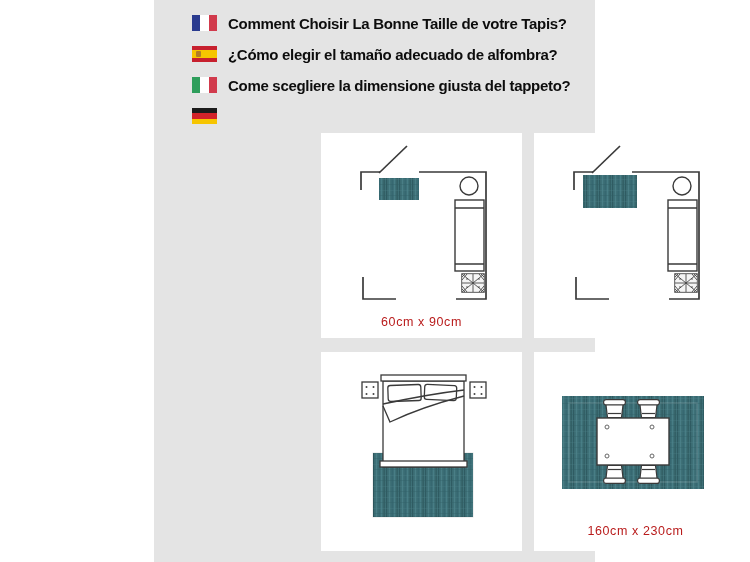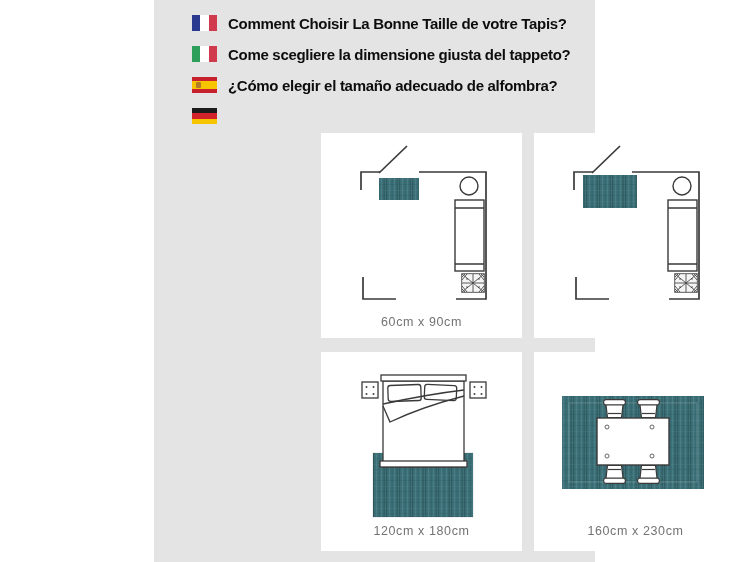--- a/index.html
+++ b/index.html
@@ -29,21 +29,21 @@
   .htext{font-size:15px;font-weight:bold;color:#0d0d0d;letter-spacing:-0.3px;white-space:nowrap;text-align:center;}
   .grid{
     position:absolute;left:167px;top:133px;
     display:grid;grid-template-columns:201px 203px;grid-template-rows:205px 199px;
     column-gap:12px;row-gap:14px;
   }
   .card{background:#ffffff;position:relative;}
   .card svg{display:block;width:100%;height:100%;}
   .size-label{
     position:absolute;left:0;right:0;text-align:center;
-    font-size:12.5px;color:#737373;letter-spacing:0.6px;margin-top:14px;
+    font-size:12.5px;color:#b91c1c;letter-spacing:0.6px;margin-top:14px;
   }
   .lb-top{bottom:9px;}
   .lb-bot{bottom:13px;}
   .defsvg{position:absolute;width:0;height:0;}
 </style>
 </head>
 <body>
 
 <div class="stage">
 
@@ -91,37 +91,37 @@
       <div class="hrow">
         <span class="flag flag-v fr">
           <span class="stripe s1"></span>
             <span class="stripe s2"></span>
             <span class="stripe s3"></span>
         </span>
         <span class="htext">Comment Choisir La Bonne Taille de votre Tapis?</span>
       </div>
 
       <div class="hrow">
-        <span class="flag flag-v it">
-          <span class="stripe s1"></span>
-            <span class="stripe s2"></span>
-            <span class="stripe s3"></span>
-        </span>
-        <span class="htext">Come scegliere la dimensione giusta del tappeto?</span>
-      </div>
-
-      <div class="hrow">
         <span class="flag flag-h es">
           <span class="stripe s1"></span>
             <span class="stripe s2">
               <span class="emblem"></span>
             </span>
             <span class="stripe s3"></span>
         </span>
         <span class="htext">¿Cómo elegir el tamaño adecuado de alfombra?</span>
+      </div>
+
+      <div class="hrow">
+        <span class="flag flag-v it">
+          <span class="stripe s1"></span>
+            <span class="stripe s2"></span>
+            <span class="stripe s3"></span>
+        </span>
+        <span class="htext">Come scegliere la dimensione giusta del tappeto?</span>
       </div>
 
       <div class="hrow">
         <span class="flag flag-h de">
           <span class="stripe s1"></span>
             <span class="stripe s2"></span>
             <span class="stripe s3"></span>
         </span>
       </div>
 
@@ -190,21 +190,20 @@
           <g stroke="#3a3a3a" stroke-width="1.3">
             <rect x="62" y="29" width="81" height="86" fill="#ffffff"></rect>
             <rect x="60" y="23" width="85" height="6" fill="#ffffff"></rect>
             <rect x="67" y="33" width="33" height="16" rx="2.5" fill="#ffffff" transform="rotate(-2 83.5 41)"></rect>
             <rect x="103.5" y="33" width="32" height="15" rx="2.5" fill="#ffffff" transform="rotate(2.5 119.5 40.5)"></rect>
             <path d="M62,52 C85,47 118,41 143,38" fill="none"></path>
             <path d="M143,44 C116,51 90,60 69,70 L62,54" fill="none"></path>
             <rect x="59" y="109" width="87" height="6" fill="#ffffff"></rect>
           </g>
         </svg>
-        <div class="size-label lb-bot">120cm x 180cm</div>
       </div>
 
       <div class="card">
         <svg viewBox="0 0 203 199">
           <rect x="28" y="44" width="142" height="93" fill="url(#rugtex)"></rect>
           <rect x="35" y="51" width="128" height="79" fill="none" stroke="rgba(255,255,255,0.14)" stroke-width="1.5"></rect>
           <use href="#chair" x="0" y="0" width="23" height="19" transform="translate(69,47)"></use>
           <use href="#chair" x="0" y="0" width="23" height="19" transform="translate(103,47)"></use>
           <g transform="translate(69,132) scale(1,-1)">
             <use href="#chair" x="0" y="0" width="23" height="19"></use>

